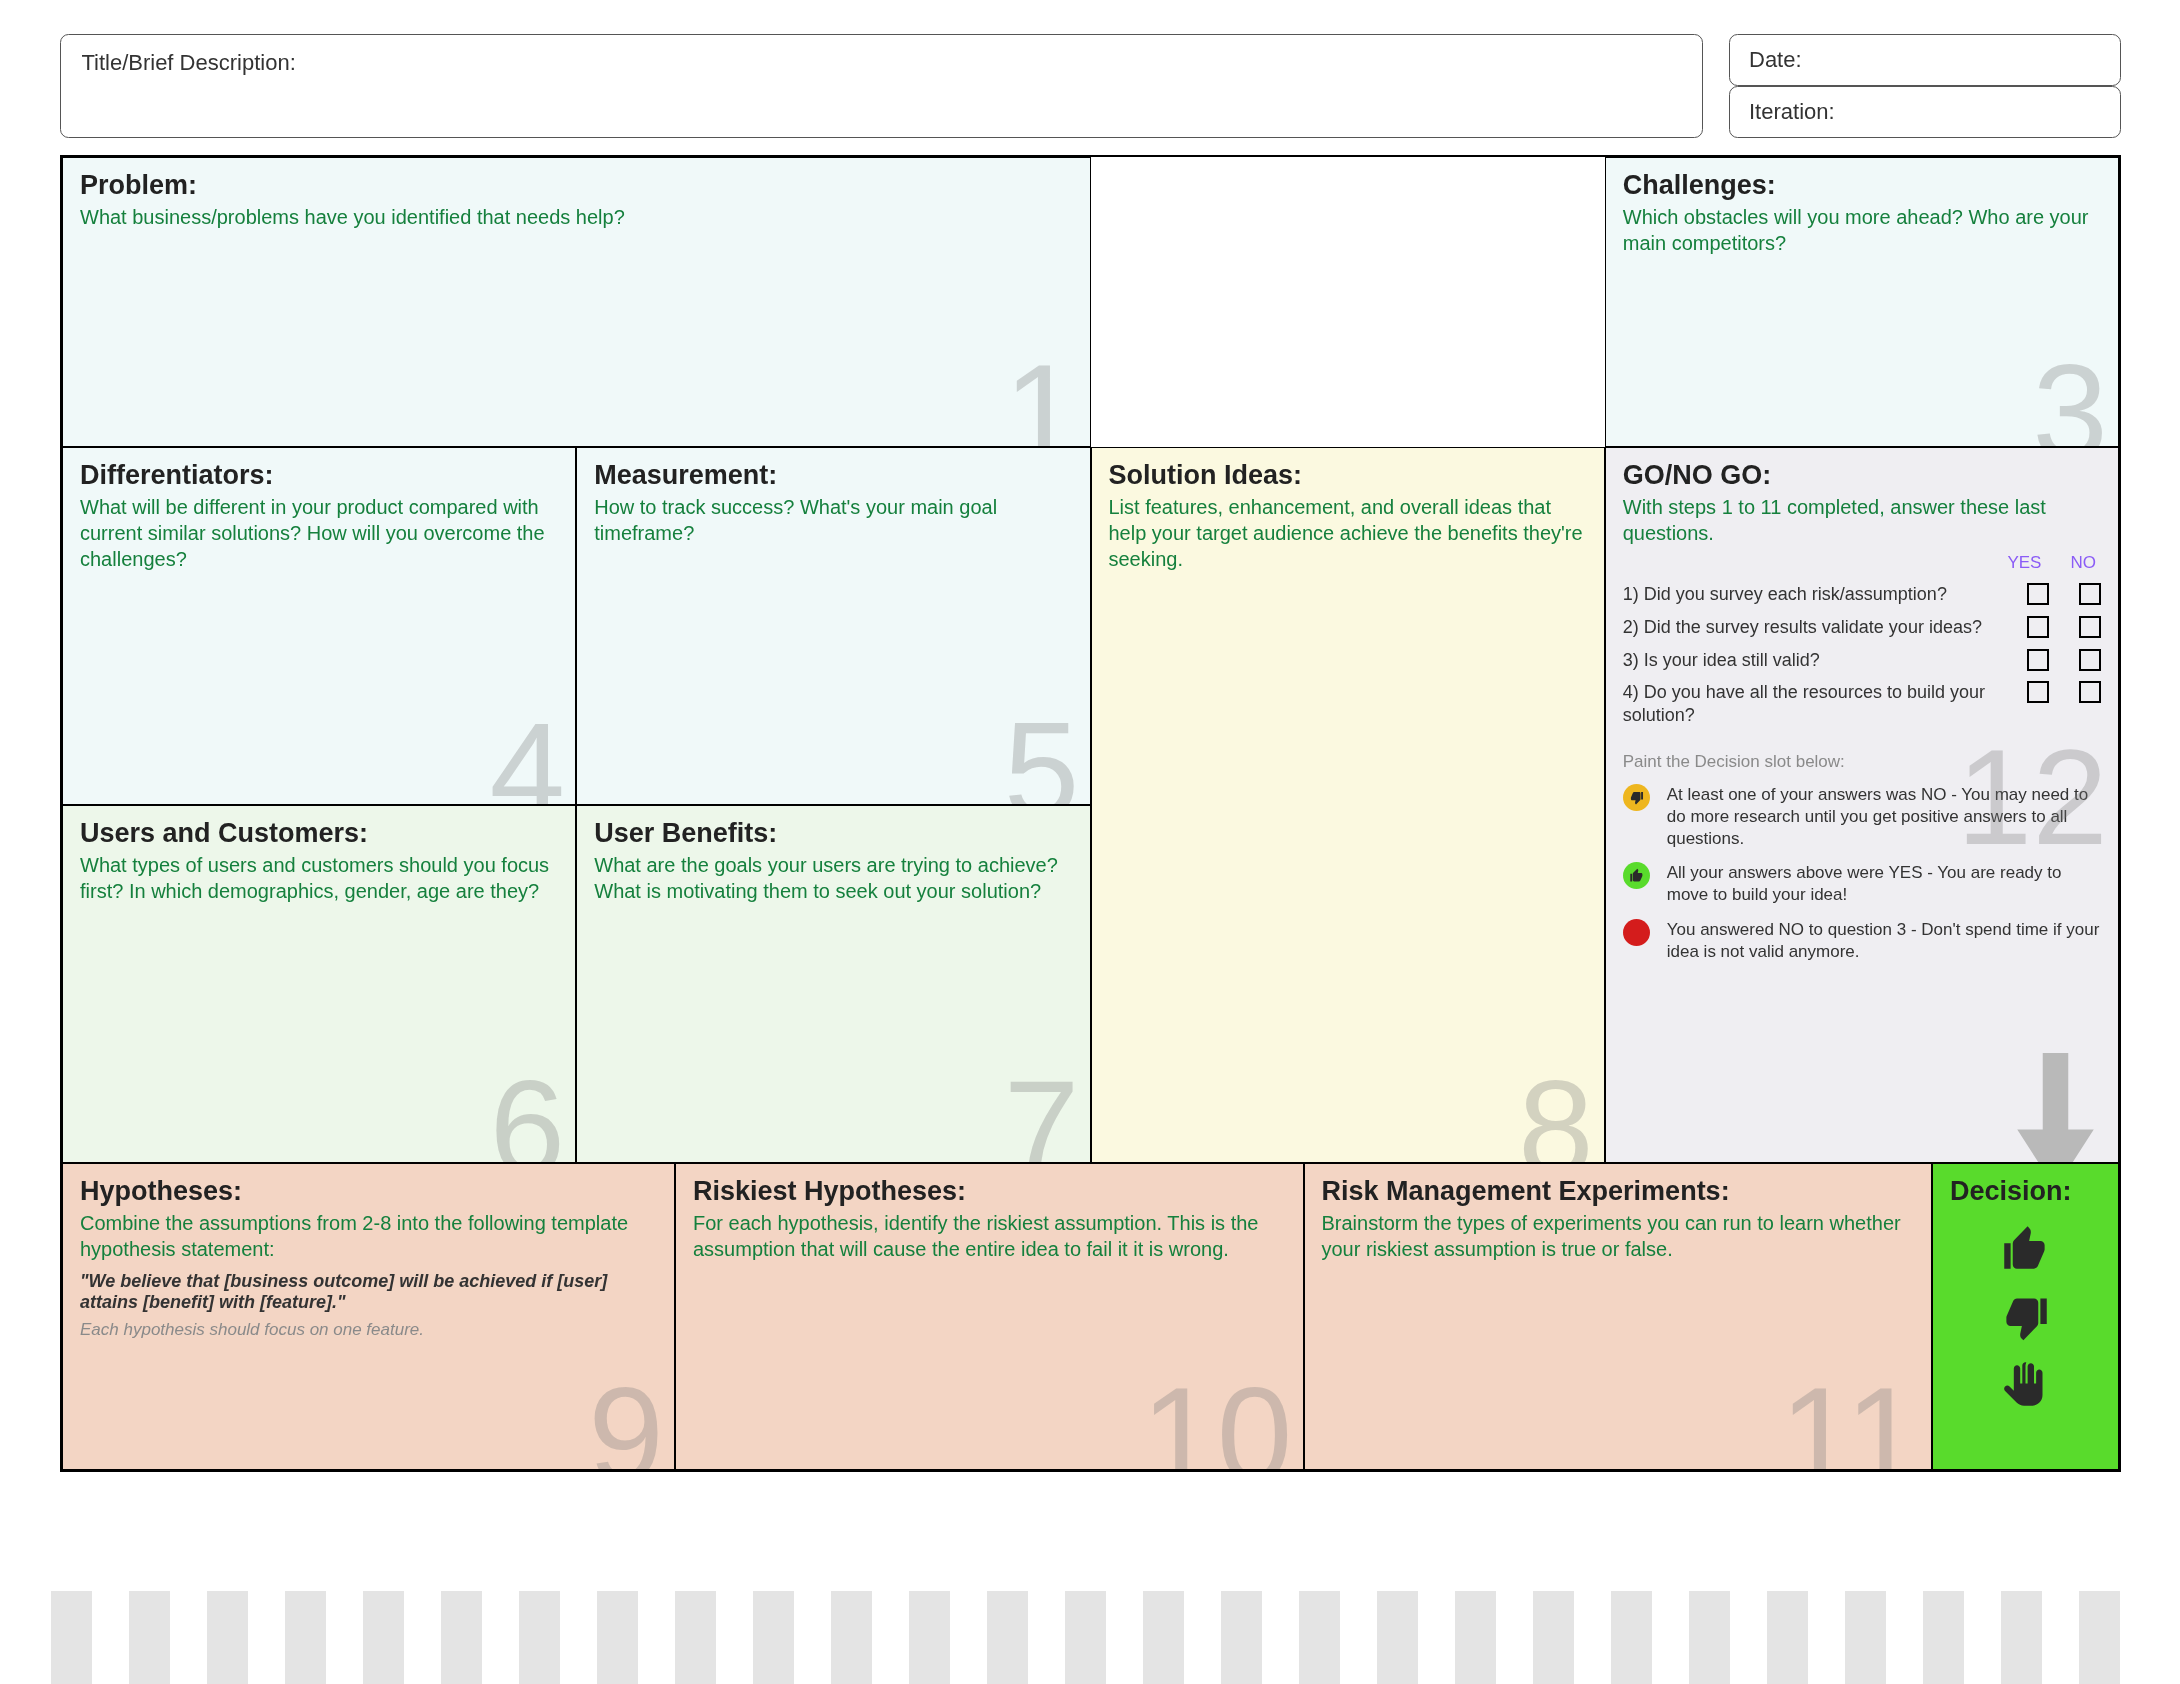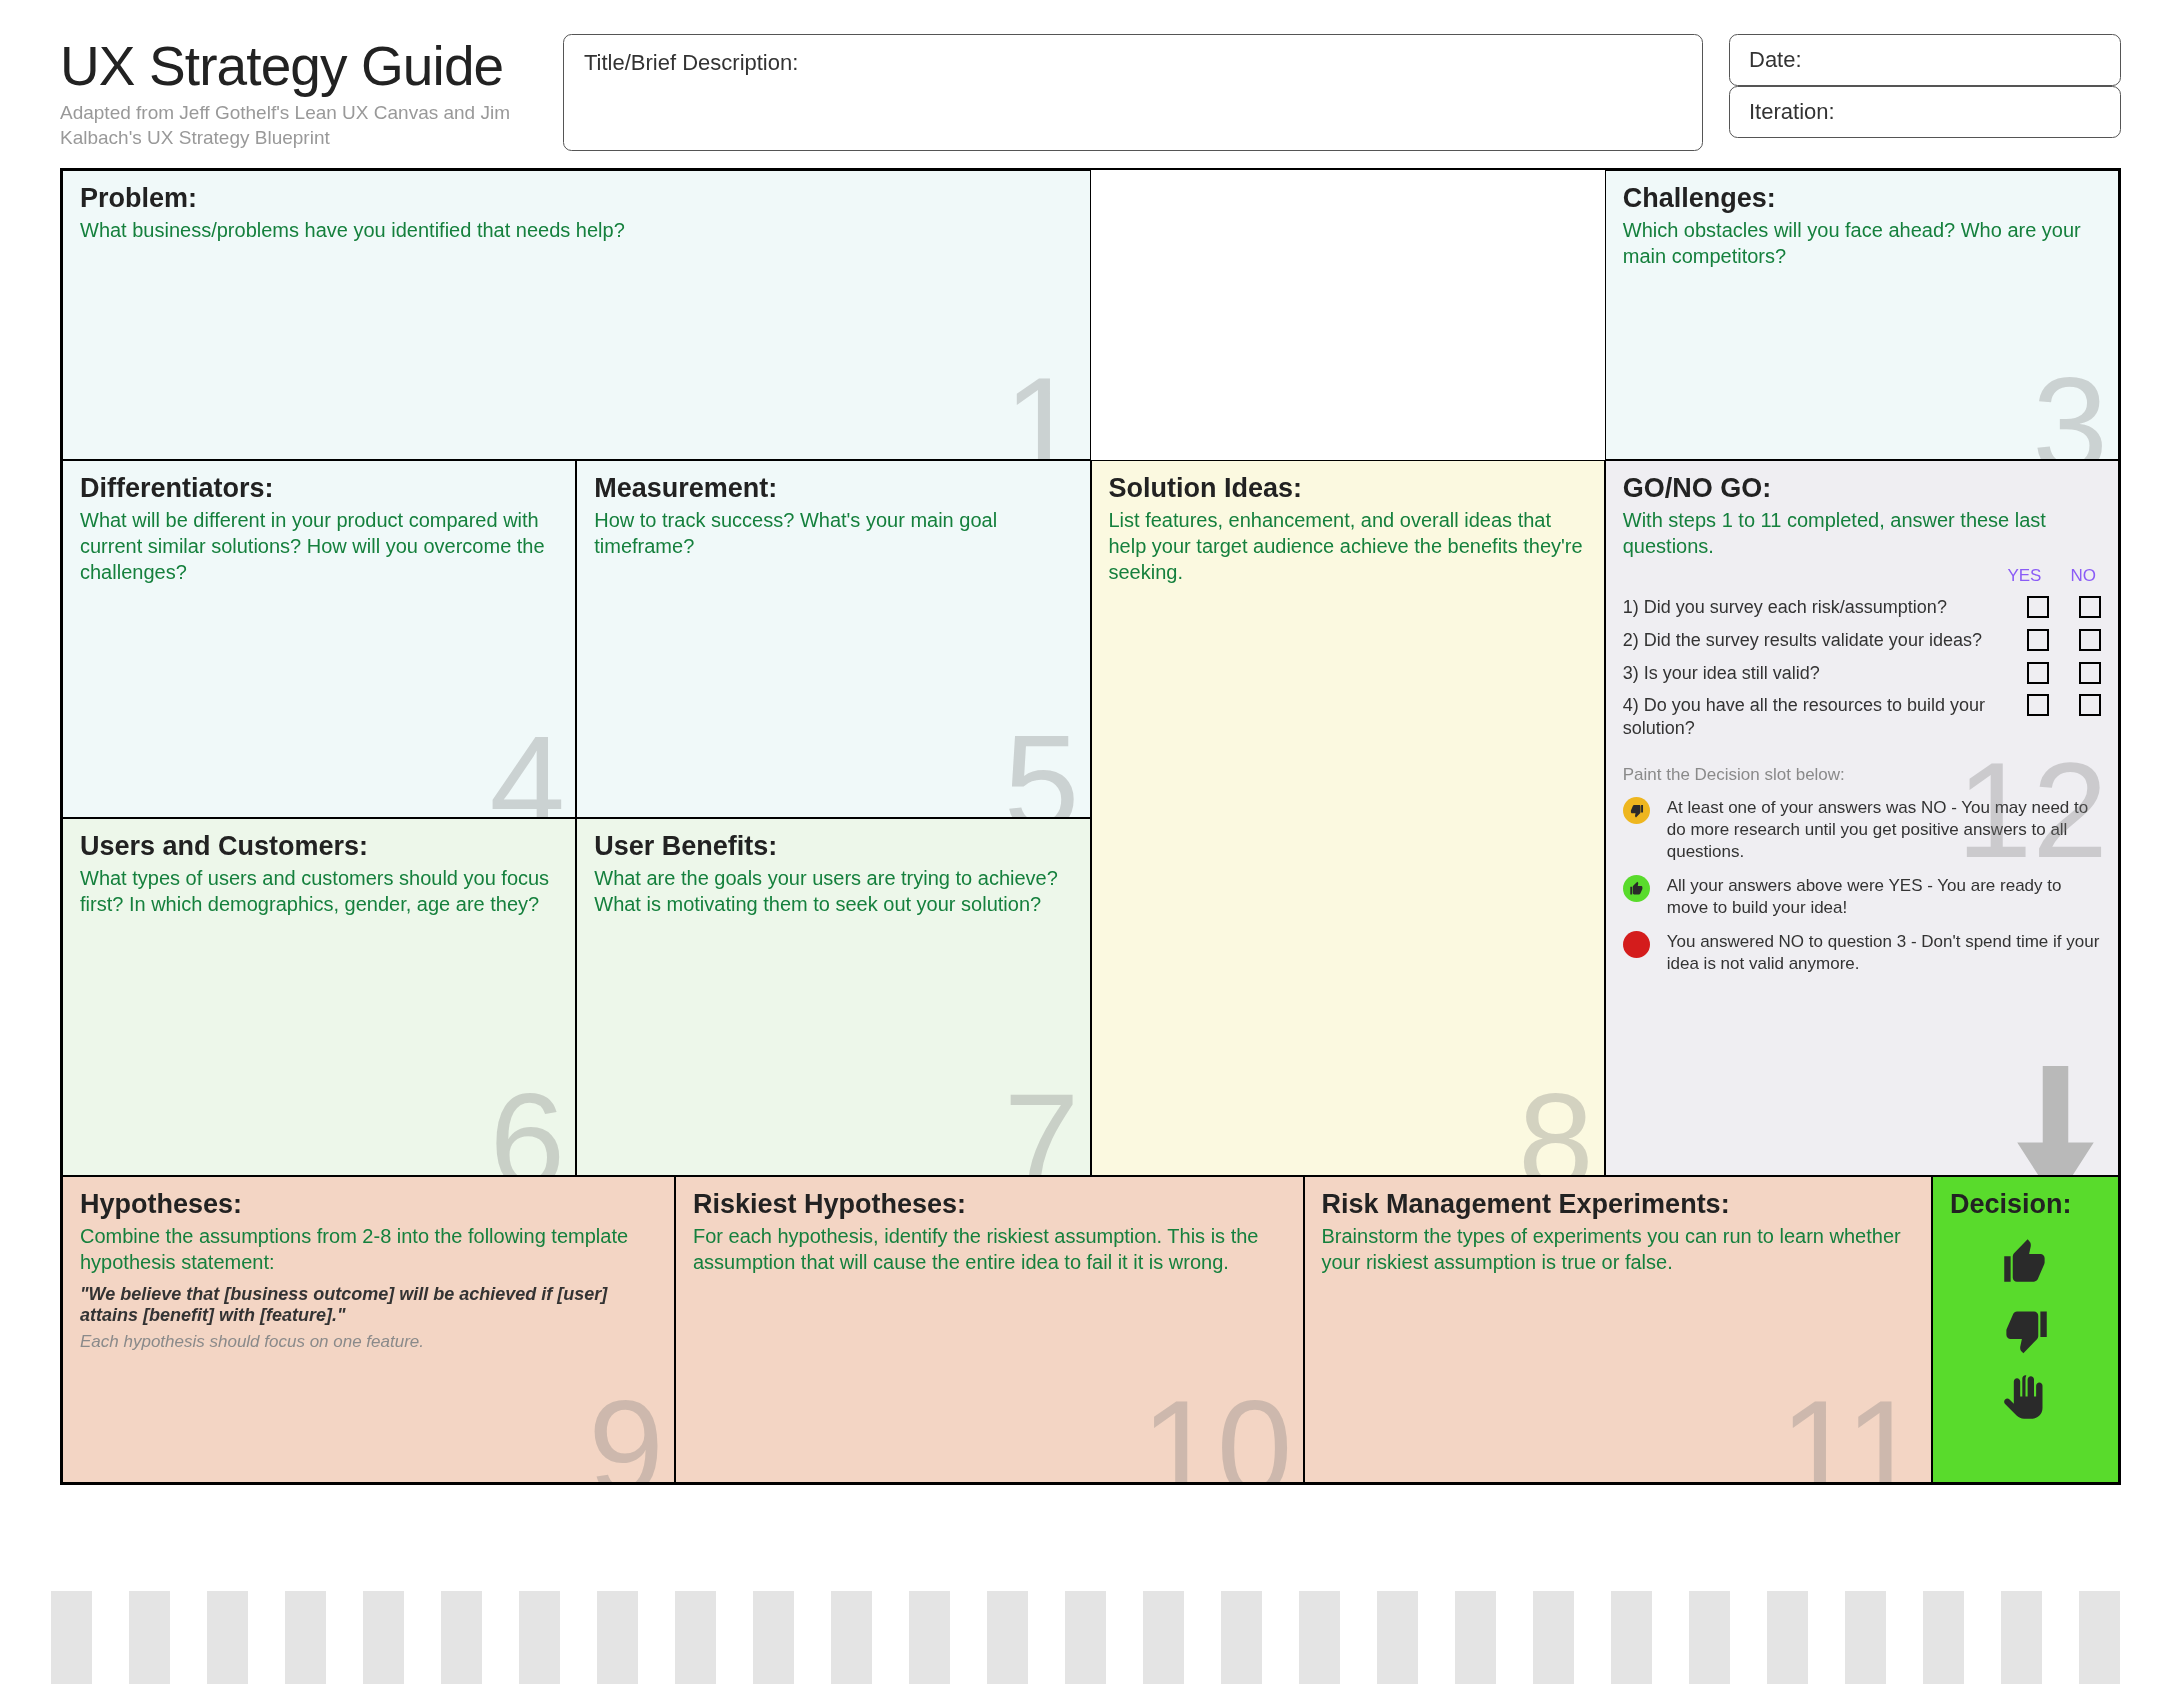--- a/index.html
+++ b/index.html
@@ -114,24 +114,20 @@
     gap: 37px;
     padding: 0 51px;
   }
   .stripe { width: 41px; background: #e4e4e4; height: 100%; }
 </style>
 </head>
 <body>
 
 <div class="page">
   <div class="header-row">
-    <div class="title-block">
-      <div class="main-title">UX Strategy Guide</div>
-      <div class="subtitle">Adapted from Jeff Gothelf's Lean UX Canvas and Jim Kalbach's UX Strategy Blueprint</div>
-    </div>
     <div class="desc-box">
       <span>Title/Brief Description:</span>
     </div>
     <div class="meta-col">
       <div class="meta-box">
         <span>Date:</span>
       </div>
       <div class="meta-box">
         <span>Iteration:</span>
       </div>
@@ -142,21 +138,21 @@
 
     <div class="cell c-problem">
       <div class="cell-title">Problem:</div>
       <div class="cell-desc">What business/problems have you identified that needs help?</div>
       <div class="cell-num">1</div>
     </div>
 
 
     <div class="cell c-challenges">
       <div class="cell-title">Challenges:</div>
-      <div class="cell-desc">Which obstacles will you face ahead? Who are your main competitors?</div>
+      <div class="cell-desc">Which obstacles will you more ahead? Who are your main competitors?</div>
       <div class="cell-num">3</div>
     </div>
 
     <div class="cell c-diff">
       <div class="cell-title">Differentiators:</div>
       <div class="cell-desc">What will be different in your product compared with current similar solutions? How will you overcome the challenges?</div>
       <div class="cell-num">4</div>
     </div>
 
     <div class="cell c-measure">

